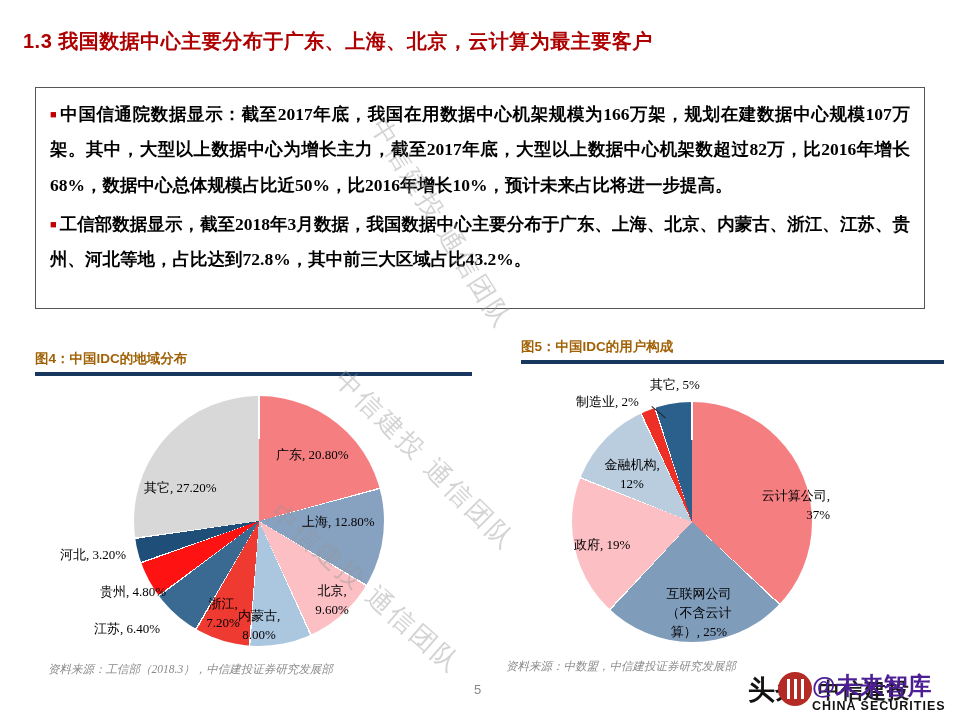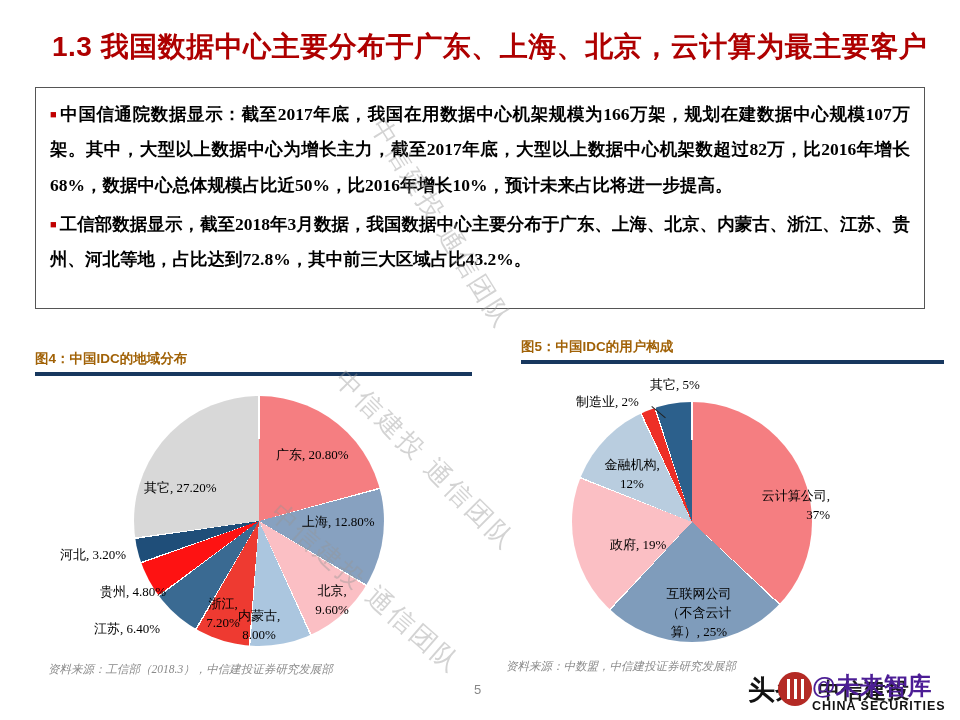--- a/index.html
+++ b/index.html
@@ -1,21 +1,21 @@
 <!DOCTYPE html>
 <html><head>
 <meta charset="utf-8">
 <style>
   html,body{margin:0;padding:0;}
   body{width:960px;height:720px;position:relative;background:#ffffff;overflow:hidden;
        font-family:"Liberation Sans","DejaVu Sans",sans-serif;}
   .abs{position:absolute;}
 
   
-  #slide-title{left:52px;top:28px;width:880px;font-size:28px;font-weight:700;color:#AE0000;letter-spacing:0.5px;}
+  #slide-title{left:23px;top:28px;width:880px;font-size:20px;font-weight:700;color:#AE0000;letter-spacing:0.5px;}
 
   
   #content-box{left:35px;top:87px;width:860px;height:199px;border:1px solid #555;padding:9px 14px 12px 14px;}
   #content-box p{margin:0 0 4px 0;font-size:17.5px;line-height:2.02;font-weight:700;color:#000;
                  text-align:justify;font-family:"Liberation Serif","DejaVu Serif",serif;}
   .bmark{color:#C00000;font-size:11px;vertical-align:2px;margin-right:3px;}
 
   
   .fig-caption{font-size:13.5px;font-weight:700;color:#a16207;padding-bottom:4px;
                border-bottom:1px solid #17375E;box-shadow:0 3px 0 #17375E;}
@@ -30,21 +30,21 @@
   
   .plabel{font-family:"Liberation Serif","DejaVu Serif",serif;font-size:13px;color:#000;
           white-space:pre-line;z-index:6;line-height:1.45;}
   .ctr{text-align:center;}
   #l0{left:276px;top:446px;} #l1{left:302px;top:513px;}
   #l2{left:296px;top:582px;width:72px;} #l3{left:222px;top:607px;width:74px;}
   #l4{left:194px;top:595px;width:58px;} #l5{left:94px;top:620px;}
   #l6{left:100px;top:583px;}  #l7{left:60px;top:546px;}
   #l8{left:144px;top:479px;}
   #m0{left:736px;top:487px;width:94px;text-align:right;} #m1{left:646px;top:585px;width:106px;}
-  #m2{left:574px;top:536px;margin-left:36px;} #m3{left:592px;top:456px;width:80px;}
+  #m2{left:574px;top:536px;} #m3{left:592px;top:456px;width:80px;}
   #m4{left:576px;top:393px;} #m5{left:650px;top:376px;}
   #leader{left:652px;top:406px;width:18px;height:0;border-top:1.5px solid #222;
           transform:rotate(40deg);transform-origin:left top;z-index:6;}
 
   
   .wm{color:rgba(150,150,150,0.42);font-size:26px;letter-spacing:3px;z-index:5;
       transform-origin:left top;white-space:nowrap;font-family:"Liberation Sans",sans-serif;}
   #wm1{left:392px;top:112px;transform:rotate(58deg);}
   #wm2{left:352px;top:362px;transform:rotate(45deg);}
   #wm3{left:286px;top:496px;transform:rotate(41deg);}

